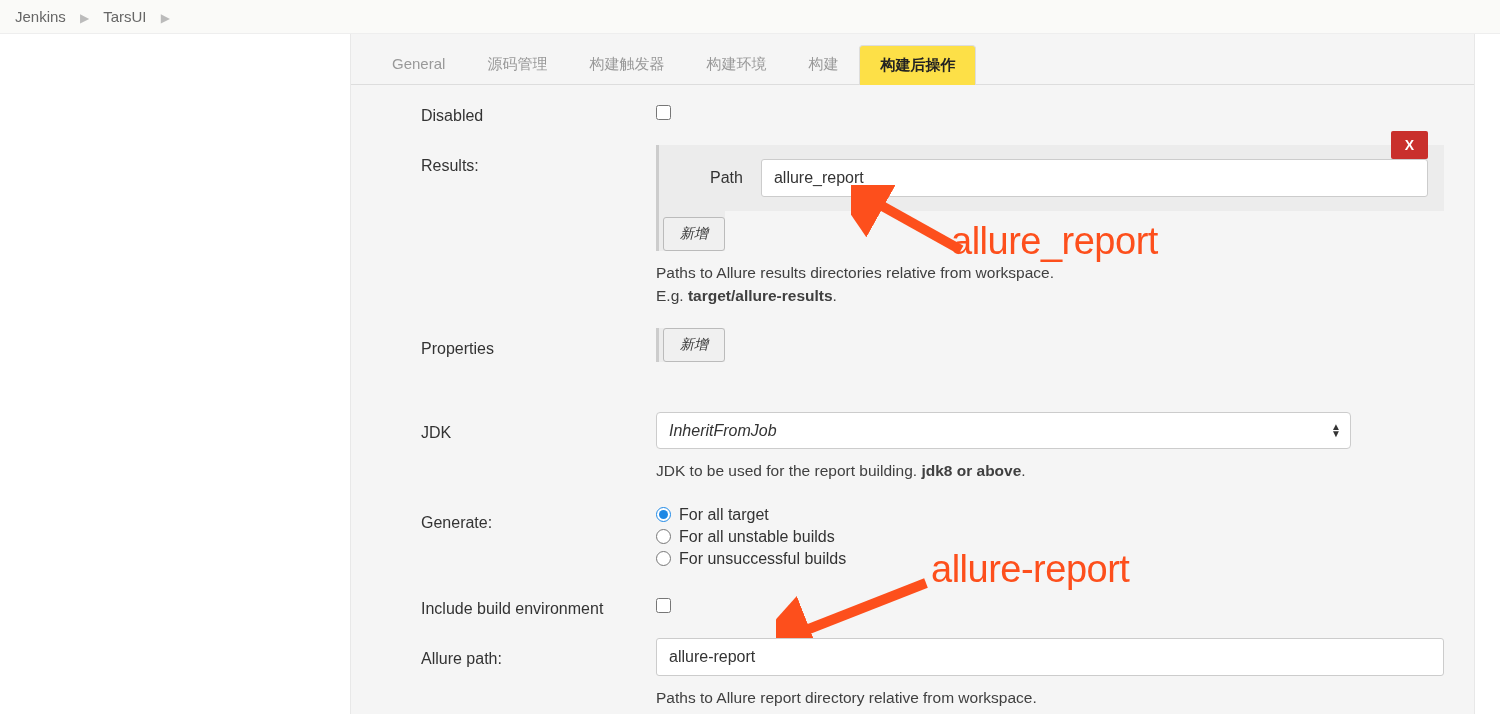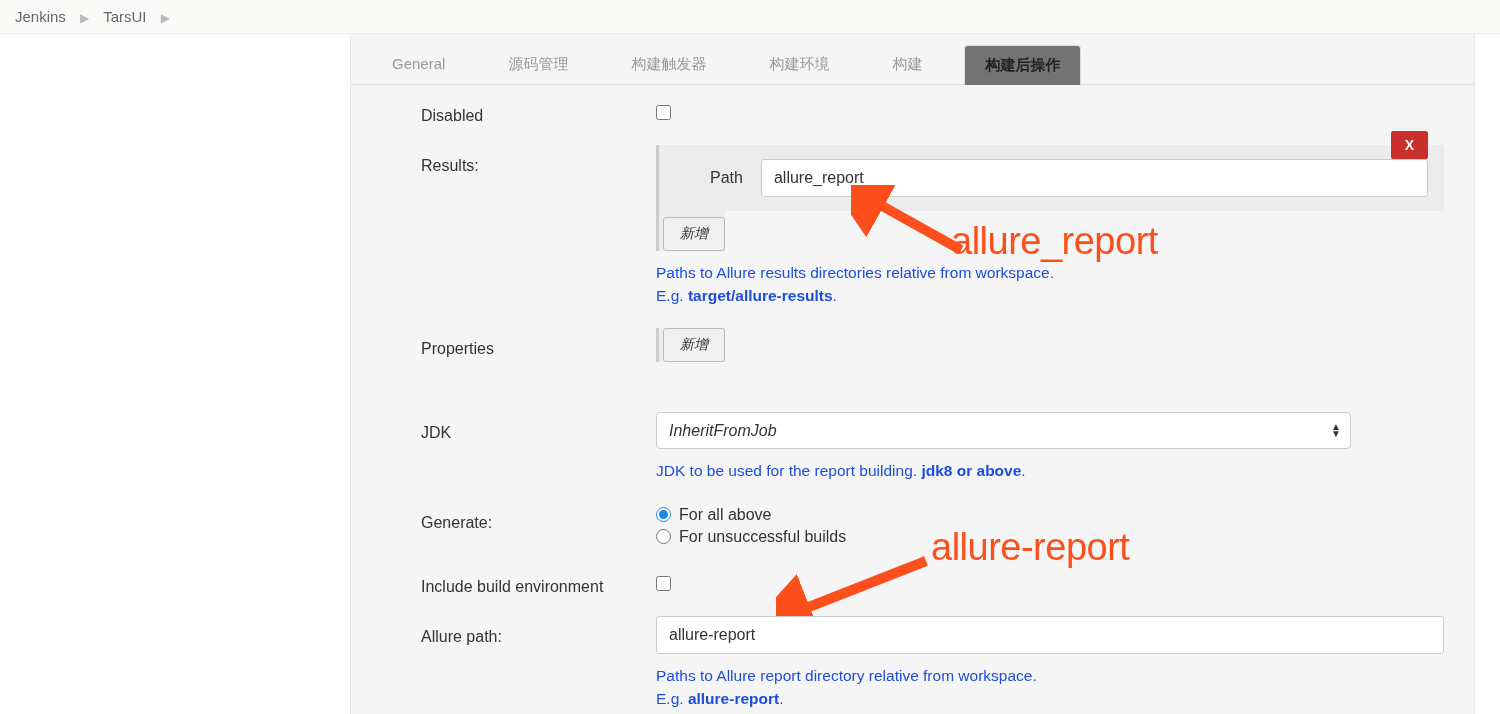--- a/index.html
+++ b/index.html
@@ -7,42 +7,42 @@
     
     .breadcrumb { padding: 8px 15px; background: #fafaf8; font-size: 15px; border-bottom: 1px solid #eee; }
     .breadcrumb a { color: #666; text-decoration: none; }
     .breadcrumb-sep { color: #bbb; margin: 0 10px; font-size: 12px; }
     
     .main-container { display: flex; }
     .sidebar { width: 350px; }
     .content { flex: 1; border-left: 1px solid #e8e8e8; border-right: 1px solid #e8e8e8; background: #f5f5f5; }
     .right-gutter { width: 25px; }
     
-    .tabs { display: flex; border-bottom: 1px solid #ddd; background: #f5f5f5; padding: 10px 0 0 20px; gap: 21px; }
+    .tabs { display: flex; border-bottom: 1px solid #ddd; background: #f5f5f5; padding: 10px 0 0 20px; }
     .tab { padding: 10px 20px; color: #999; cursor: pointer; border: 1px solid transparent; border-bottom: none; }
-    .tab.active { background: #737373; color: #222; font-weight: bold; border-color: #ddd; border-radius: 4px 4px 0 0; position: relative; top: 1px; }
+    .tab.active { background: #fde047; color: #222; font-weight: bold; border-color: #ddd; border-radius: 4px 4px 0 0; position: relative; top: 1px; }
     
     .config-section { padding: 10px 30px 30px 70px; }
     .config-row { display: flex; margin-bottom: 20px; align-items: flex-start; }
     .config-label { width: 235px; padding-top: 12px; font-size: 16px; color: #333; }
     .config-value { flex: 1; position: relative; }
     
     .inner-box { background: #ececec; border-left: 3px solid #ccc; padding: 14px 16px; position: relative; }
     .inner-row { display: flex; align-items: center; gap: 18px; }
     .inner-label { font-size: 16px; color: #333; padding-left: 35px; }
     
     .text-input { flex: 1; padding: 9px 12px; font-size: 16px; border: 1px solid #ccc; border-radius: 3px; background: #fff; color: #333; font-family: inherit; }
     .full-input { width: 100%; padding: 9px 12px; font-size: 16px; border: 1px solid #ccc; border-radius: 3px; background: #fff; color: #333; font-family: inherit; }
     
     .btn-remove { position: absolute; top: -14px; right: 16px; background: #c9302c; color: #fff; border: none; padding: 6px 14px; font-size: 14px; font-weight: bold; cursor: pointer; border-radius: 2px; }
     
     .btn-add { background: #f0f0f0; border: 1px solid #bbb; padding: 7px 16px; font-size: 14px; border-radius: 3px; cursor: pointer; margin-top: 6px; color: #333; font-style: italic; }
     .btn-add-wrapper { border-left: 3px solid #ccc; background: #ececec; padding: 0 0 0 4px; display: inline-block; }
     
-    .help-text { font-size: 15.5px; color: #1d4ed8; margin-top: 10px; line-height: 1.5; }
+    .help-text { font-size: 15.5px; color: #404040; margin-top: 10px; line-height: 1.5; }
     .help-text b { font-weight: bold; }
     
     .select-wrap { position: relative; width: 695px; }
     .select { width: 100%; padding: 9px 30px 9px 12px; font-size: 16px; border: 1px solid #ccc; border-radius: 4px; background: #fff; appearance: none; cursor: pointer; font-family: inherit; color: #333; font-style: italic; }
     .select-arrows { position: absolute; right: 10px; top: 50%; transform: translateY(-50%); pointer-events: none; font-size: 10px; line-height: 7px; color: #333; display: flex; flex-direction: column; }
     
     .radio-group { display: flex; flex-direction: column; gap: 4px; padding-top: 4px; }
     .radio-item { display: flex; align-items: center; gap: 8px; font-size: 16px; }
     .radio-item input { width: 15px; height: 15px; accent-color: #1e88e5; }
     
@@ -134,21 +134,25 @@
           </div>
         </div>
       </div>
 
       <div class="config-row">
         <div class="config-label">Generate:</div>
         <div class="config-value">
           <div class="radio-group">
             <label class="radio-item">
               <input type="radio" name="gen" checked="" style="">
-              <span>For all above</span>
+              <span>For all target</span>
+            </label>
+            <label class="radio-item">
+              <input type="radio" name="gen" style="">
+              <span>For all unstable builds</span>
             </label>
             <label class="radio-item">
               <input type="radio" name="gen" style="">
               <span>For unsuccessful builds</span>
             </label>
           </div>
         </div>
       </div>
 
       <div class="config-row" style="position:relative;">

